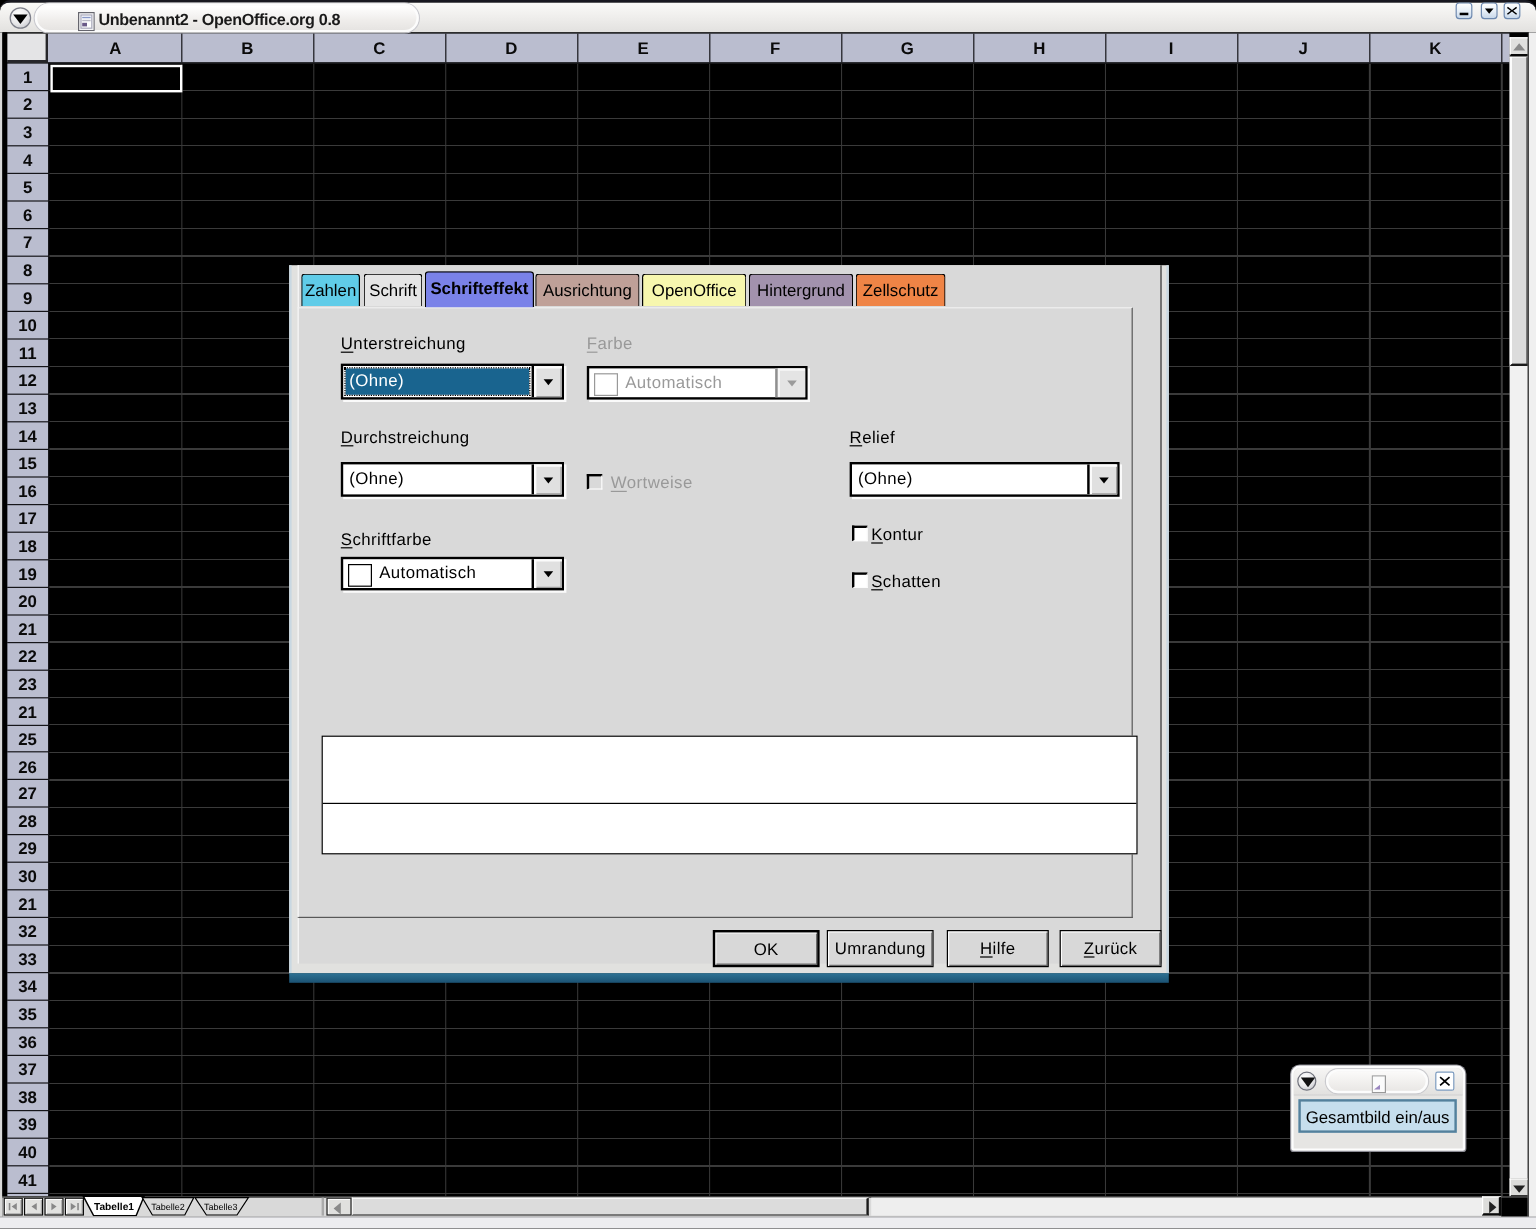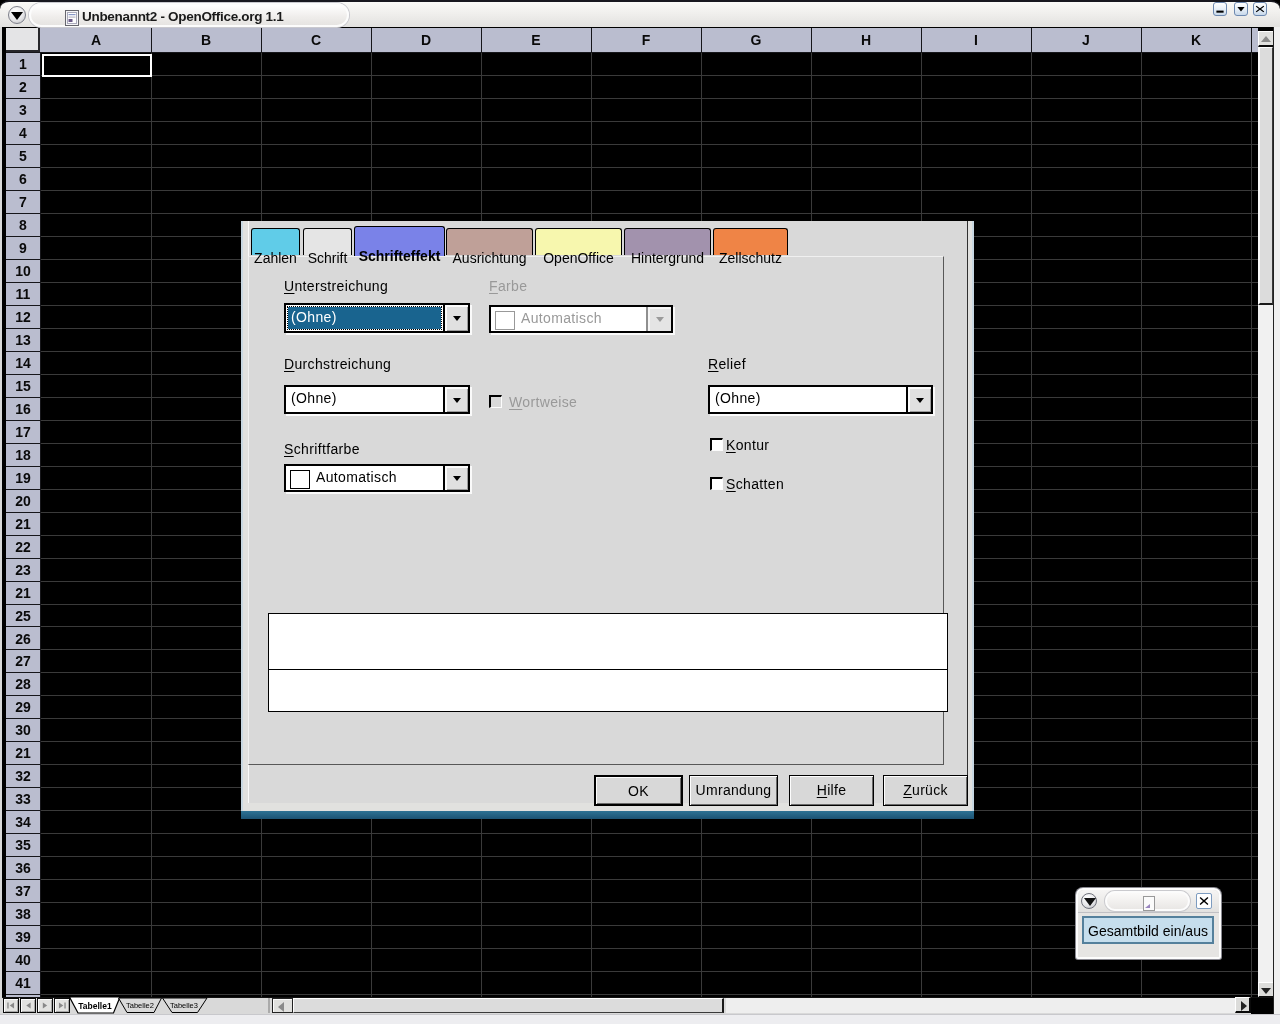--- a/index.html
+++ b/index.html
@@ -90,21 +90,21 @@
   border:1px solid #123a52; }
 #dcapsule { position:absolute; left:30px; top:1px; width:222px; height:23px; border-radius:12px;
   background:linear-gradient(#4b87a6, #28698d 70%, #246384);
   border:2px solid #e9f1f6; }
 #dcapsule .ttl { position:absolute; left:56px; top:3px; font-size:13px; font-weight:bold; color:#fff; white-space:nowrap; letter-spacing:0.2px; }
 #dclose { position:absolute; left:711px; top:3px; width:17px; height:17px; background:#fff;
   border:1px solid #9fc0d4; border-radius:2px; }
 
 
 .tab { position:absolute; top:36px; height:27px; border:1px solid #000; border-bottom:none;
-  border-radius:3px 3px 0 0; font-size:14px; text-align:center; color:#000; padding-top:21px; }
+  border-radius:3px 3px 0 0; font-size:14px; text-align:center; color:#000; padding-top:5px; }
 .pane { position:absolute; left:7px; top:64px; width:696px; height:509px;
   border-top:1px solid #f0f0f0; border-left:1px solid #f0f0f0; border-right:1px solid #585858; border-bottom:1px solid #585858; }
 
 .lbl { position:absolute; font-size:14px; color:#000; white-space:nowrap; letter-spacing:0.35px; }
 .lbl.dis { color:#999; }
 .lbl u, .btn u { text-decoration:underline; text-underline-offset:2px; }
 
 .dd { position:absolute; background:#fff; border:2px solid #000; box-shadow:2px 2px 0 #fafafa; }
 .dd .txt { position:absolute; left:5px; top:3px; font-size:14px; color:#000; letter-spacing:0.35px; }
 .ddbtn { position:absolute; right:0; top:0; bottom:0; width:25px; background:#e0e0e0;
@@ -151,21 +151,21 @@
       <div class="tri-d" style="border-top-color:#000;"></div>
     </div>
   <div id="tcapsule">
     <svg class="docicon" style="left:34px;top:5px" width="14" height="16" viewBox="0 0 14 16">
       <rect x="0.5" y="0.5" width="13" height="15" fill="#f4f4f6" stroke="#66666e"></rect>
       <rect x="2.5" y="2.5" width="9" height="11" fill="#fdfdfe" stroke="#aab"></rect>
       <rect x="3.5" y="4" width="7" height="1.2" fill="#8898c8"></rect>
       <rect x="3.5" y="6.5" width="7" height="1.2" fill="#b8b8c4"></rect>
       <rect x="3.5" y="9" width="4" height="3" fill="#6a5a88"></rect>
     </svg>
-    <div class="ttl">Unbenannt2 - OpenOffice.org 1.1</div>
+    <div class="ttl">Unbenannt2 - OpenOffice.org 0.8</div>
   </div>
   <div class="wbtn" style="left:1213px">
       <svg class="xg" viewBox="0 0 15 14">
         <rect x="3" y="9" width="9" height="2.6" fill="#000"></rect>
       </svg>
     </div>
   <div class="wbtn" style="left:1234px">
       <svg class="xg" viewBox="0 0 15 14">
         <path d="M3 4.5 L12 4.5 L7.5 10 Z" fill="#000"></path>
       </svg>

